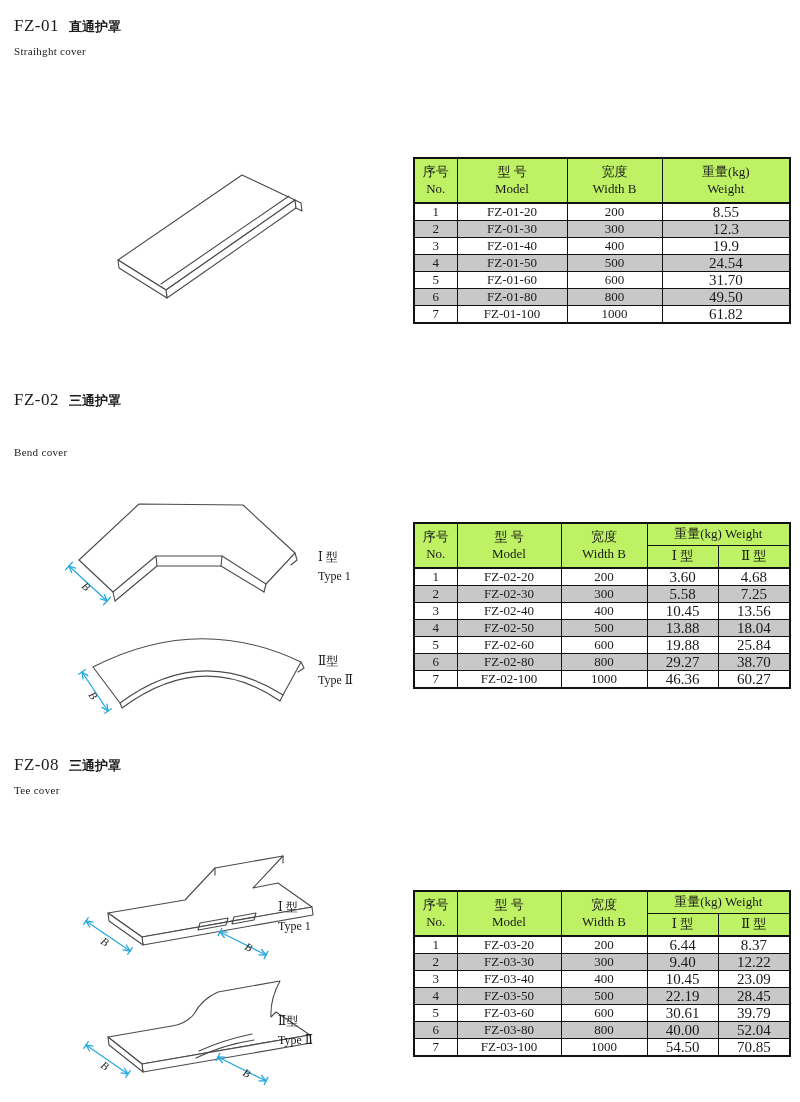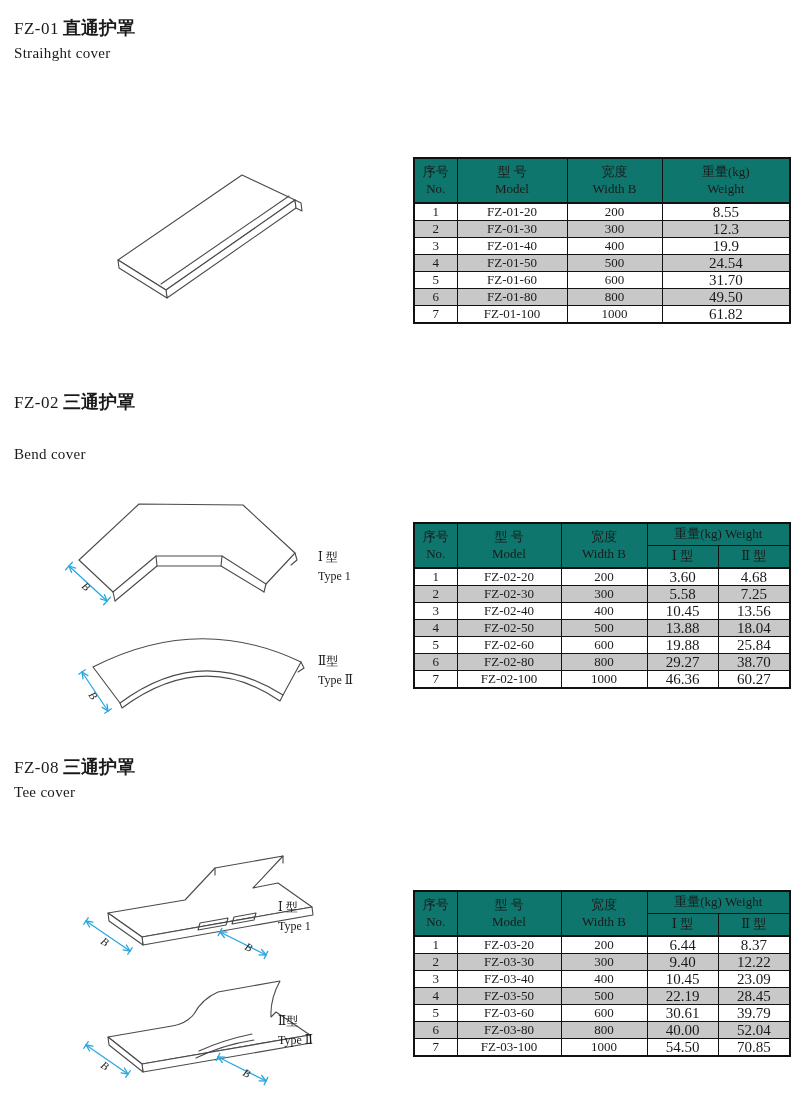--- a/index.html
+++ b/index.html
@@ -3,28 +3,28 @@
 <meta charset="utf-8">
 <style>
   * { margin:0; padding:0; box-sizing:border-box; }
   html,body { width:800px; height:1102px; }
   body { position:relative; background:#ffffff; color:#1a1a1a;
          font-family:"Liberation Serif","DejaVu Serif",serif; overflow:hidden; }
   .abs { position:absolute; }
 
   .sec-title { font-size:17px; white-space:nowrap; }
   .sec-title .code { font-weight:400; letter-spacing:.5px; }
-  .sec-title .zh   { font-weight:700; font-size:18px; margin-left:4px; }
-  .sec-sub  { font-size:15px; letter-spacing:.3px; }
+  .sec-title .zh   { font-weight:700; font-size:13px; margin-left:10px; }
+  .sec-sub  { font-size:11px; letter-spacing:.3px; }
 
   table.data-table { position:absolute; width:376px; border-collapse:collapse;
     table-layout:fixed; text-align:center; border:2px solid #111; }
   .data-table th, .data-table td { border:1px solid #111; padding:0; overflow:hidden; }
   .data-table thead { border-bottom:2px solid #111; }
-  .data-table thead th { background:#0f766e; font-weight:400; font-size:13px; line-height:1.3; }
+  .data-table thead th { background:#bef264; font-weight:400; font-size:13px; line-height:1.3; }
   .cols4 thead th { height:45px; }
   .cols5 th.wc  { height:22px; }
   .cols5 th.sub { height:23px; }
   .data-table td { height:15px; font-size:13px; line-height:16px; }
   .cols4 td:nth-child(4), .cols5 td:nth-child(4), .cols5 td:nth-child(5)
     { font-size:15px; line-height:16px; }
   .data-table tbody tr.alt { background:#c8c8c8; }
   .data-table tbody tr { background:#ffffff; }
 
   .type-label { position:absolute; font-size:12px; line-height:1.6; white-space:nowrap; }

